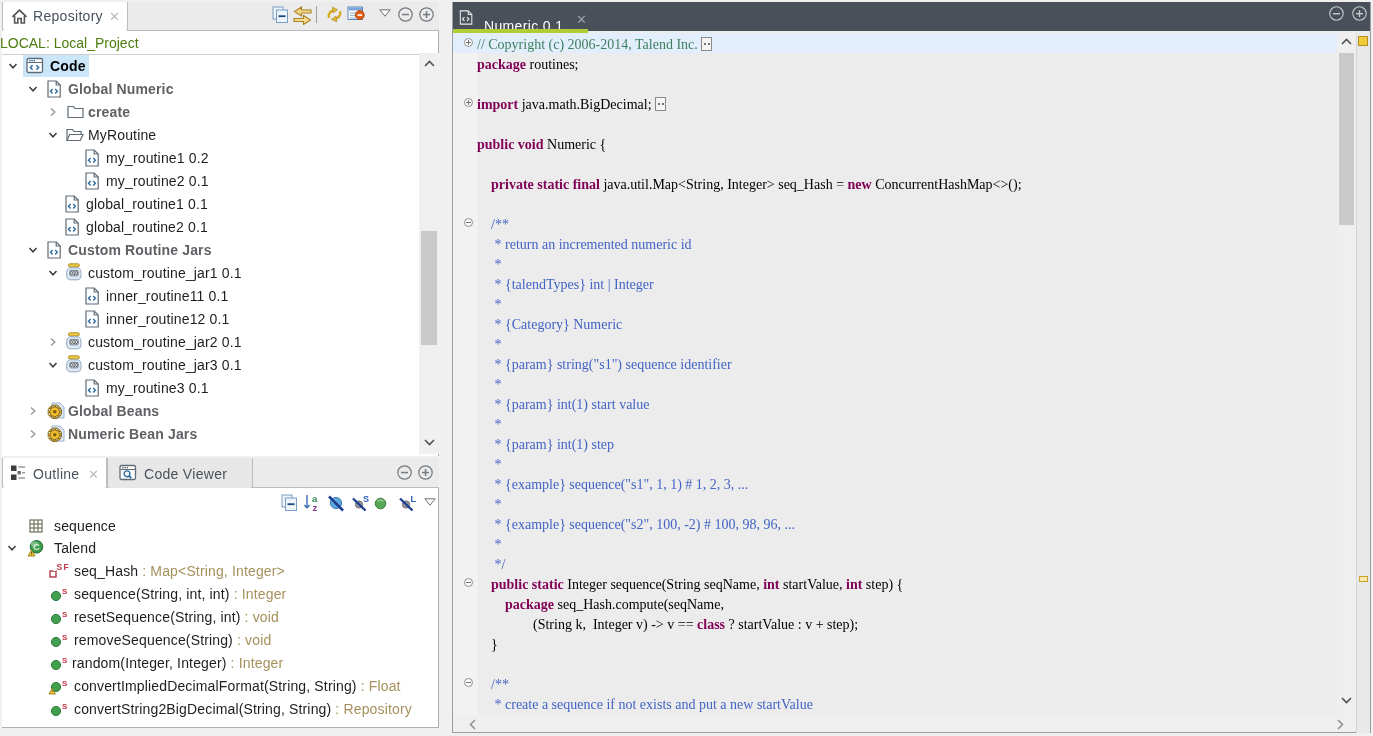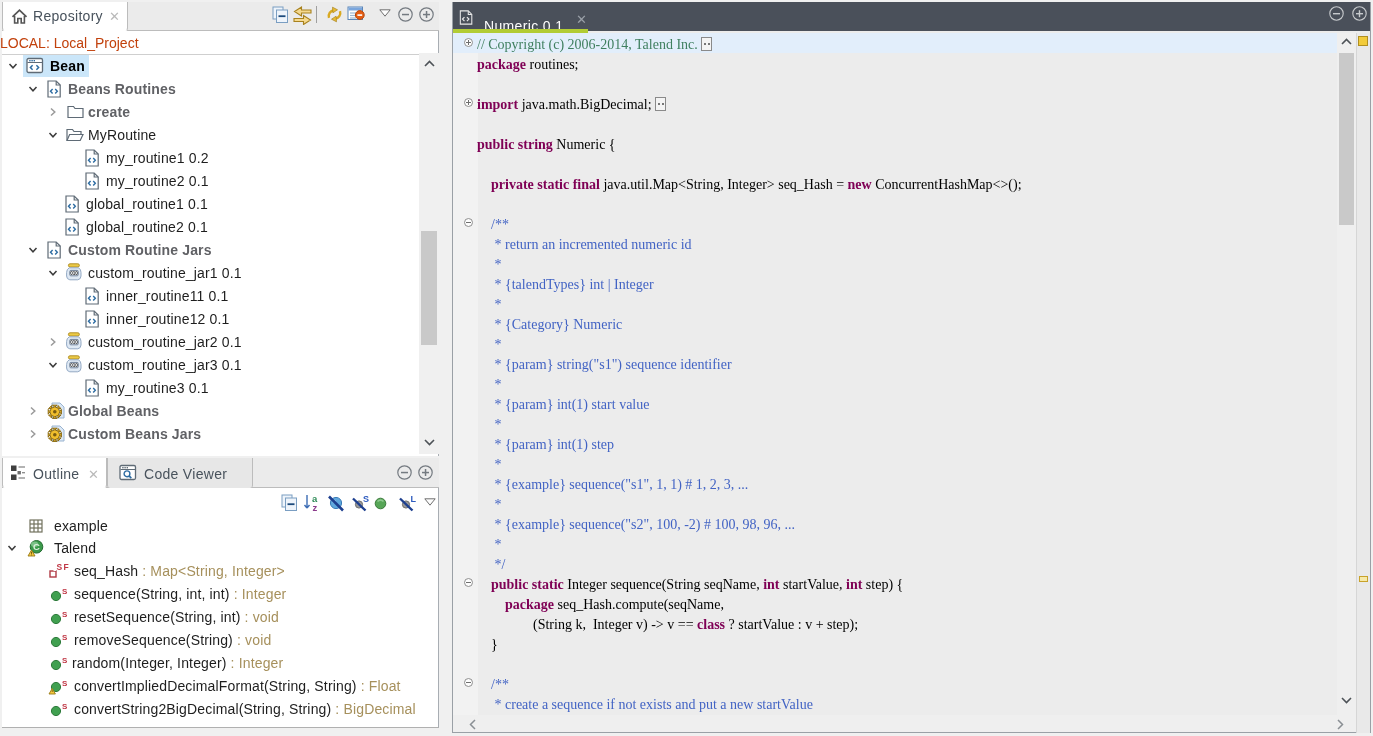--- a/index.html
+++ b/index.html
@@ -79,21 +79,21 @@
 
   <div class="abs" style="left:0;top:31px;width:25px;height:682px;background:#f2f2f2;"></div>
 
   <div class="abs" style="left:0;top:31px;width:884px;height:20px;background:#e2eefb;"></div>
 
   <div id="code"><span class="cm">// Copyright (c) 2006-2014, Talend Inc.</span><span class="fbox"></span>
 <span class="kw">package</span> routines;
 
 <span class="kw">import</span> java.math.BigDecimal;<span class="fbox"></span>
 
-<span class="kw">public</span> <span class="kw">string</span> Numeric {
+<span class="kw">public</span> <span class="kw">void</span> Numeric {
 
     <span class="kw">private</span> <span class="kw">static</span> <span class="kw">final</span> java.util.Map&lt;String, Integer&gt; seq_Hash = <span class="kw">new</span> ConcurrentHashMap&lt;&gt;();
 
     <span class="jd">/**</span>
 <span class="jd">     * return an incremented numeric id</span>
 <span class="jd">     *</span>
 <span class="jd">     * {talendTypes} int | Integer</span>
 <span class="jd">     *</span>
 <span class="jd">     * {Category} Numeric</span>
 <span class="jd">     *</span>
@@ -205,47 +205,47 @@
         <circle cx="7.5" cy="7.5" r="6.7" fill="none" stroke="#747a80" stroke-width="1.2"></circle>
         <rect x="4" y="6.8" width="7" height="1.5" fill="#747a80"></rect>
       </svg>
   <svg class="abs" style="left:417px;top:5px" width="15" height="15">
         <circle cx="7.5" cy="7.5" r="6.7" fill="none" stroke="#747a80" stroke-width="1.2"></circle>
         <rect x="4" y="6.8" width="7" height="1.5" fill="#747a80"></rect>
         <rect x="6.8" y="4" width="1.5" height="7" fill="#747a80"></rect>
       </svg>
 
   <div class="abs" style="left:0;top:29px;width:436px;height:24px;background:#fff;border-bottom:1px solid #cfcfcf;"></div>
-  <span class="abs" style="left:-2px;top:33px;font-size:14px;color:#c2410c;">LOCAL: Local_Project</span>
+  <span class="abs" style="left:-2px;top:33px;font-size:14px;color:#4d7c0f;">LOCAL: Local_Project</span>
 
   <div class="trow" style="top:53px">
         <div class="abs" style="left:21px;top:0px;width:66px;height:22px;background:#cbe6f9;"></div>
         <svg class="chev" style="left:6px" width="10" height="10">
           <path d="M1.5 3 L5 6.8 L8.5 3" fill="none" stroke="#3c3c3c" stroke-width="1.5"></path>
         </svg>
         <svg class="abs" style="left:24px;top:2px" width="18" height="18">
           <rect x="1" y="1.5" width="15.5" height="14" rx="1.5" fill="#fff" stroke="#5f6b76" stroke-width="1.3"></rect>
           <line x1="1.5" y1="5.5" x2="16" y2="5.5" stroke="#5f6b76" stroke-width="1"></line>
           <rect x="3.2" y="3" width="1.4" height="1.4" fill="#2d6ca2"></rect>
           <rect x="5.4" y="3" width="1.4" height="1.4" fill="#2d6ca2"></rect>
           <rect x="7.6" y="3" width="1.4" height="1.4" fill="#2d6ca2"></rect>
           <path d="M6.6 8.3 L4.4 10.5 L6.6 12.7 M10.4 8.3 L12.6 10.5 L10.4 12.7" fill="none" stroke="#2d6ca2" stroke-width="1.5"></path>
         </svg>
-        <span class="lbl" style="left:48px"><b style="color:#000">Bean</b></span>
+        <span class="lbl" style="left:48px"><b style="color:#000">Code</b></span>
       </div>
   <div class="trow" style="top:76px">
         <svg class="chev" style="left:26px" width="10" height="10">
           <path d="M1.5 3 L5 6.8 L8.5 3" fill="none" stroke="#3c3c3c" stroke-width="1.5"></path>
         </svg>
         <svg class="abs" style="left:45px;top:2px" width="15" height="18">
           <path d="M1 1 h8.2 l4 4 v12 h-12.2 z" fill="#fff" stroke="#5f6b76" stroke-width="1.2"></path>
           <path d="M9.2 1 v4 h4" fill="none" stroke="#5f6b76" stroke-width="1.2"></path>
           <path d="M5.6 9 L3.5 11.2 L5.6 13.4 M8.2 9 L10.3 11.2 L8.2 13.4" fill="none" stroke="#2d6ca2" stroke-width="1.4"></path>
         </svg>
-        <span class="lbl cat" style="left:66px">Beans Routines</span>
+        <span class="lbl cat" style="left:66px">Global Numeric</span>
       </div>
   <div class="trow" style="top:99px">
         <svg class="chev" style="left:46px" width="10" height="10">
           <path d="M3 1.5 L6.8 5 L3 8.5" fill="none" stroke="#9a9a9a" stroke-width="1.5"></path>
         </svg>
         <svg class="abs" style="left:65px;top:4px" width="17" height="14">
           <path d="M1 1.5 h5.5 l1.5 2 h8 v9 h-15 z" fill="#fff" stroke="#5f6b76" stroke-width="1.2"></path>
         </svg>
         <span class="lbl cat" style="left:86px">create</span>
       </div>
@@ -375,21 +375,21 @@
       </div>
   <div class="trow" style="top:421px">
         <svg class="chev" style="left:26px" width="10" height="10">
           <path d="M3 1.5 L6.8 5 L3 8.5" fill="none" stroke="#9a9a9a" stroke-width="1.5"></path>
         </svg>
         <svg class="abs" style="left:45px;top:2px" width="18" height="18">
           <path d="M5 1 h8 l4 4 v11 h-12 z" fill="#dce8f5" stroke="#9ab4d0" stroke-width="1"></path>
           <polygon points="5.5,3.2 10.1,3.2 8.0,4.9 11.1,6.2 10.9,3.5 14.1,6.7 11.4,6.5 12.7,9.6 14.4,7.5 14.4,12.1 12.7,10.0 11.4,13.1 14.1,12.9 10.9,16.1 11.1,13.4 8.0,14.7 10.1,16.4 5.5,16.4 7.6,14.7 4.5,13.4 4.7,16.1 1.5,12.9 4.2,13.1 2.9,10.0 1.2,12.1 1.2,7.5 2.9,9.6 4.2,6.5 1.5,6.7 4.7,3.5 4.5,6.2 7.6,4.9" fill="#f0be2c" stroke="#8a6a14" stroke-width="1"></polygon>
           <circle cx="7.8" cy="9.8" r="1.8" fill="#7a5c10"></circle>
         </svg>
-        <span class="lbl cat" style="left:66px">Custom Beans Jars</span>
+        <span class="lbl cat" style="left:66px">Numeric Bean Jars</span>
       </div>
 
   <div class="sbtrack" style="left:417px;top:51px;width:20px;height:401px;background:#f0f0f0;"></div>
   <div class="sbthumb" style="left:419px;top:229px;width:16px;height:114px;"></div>
   <svg class="sbarrow" style="left:422px;top:58px" width="11" height="8">
         <path d="M1 6 L5.5 1.5 L10 6" fill="none" stroke="#4d5257" stroke-width="1.6"></path>
       </svg>
   <svg class="sbarrow" style="left:422px;top:436px" width="11" height="8">
         <path d="M1 2 L5.5 6.5 L10 2" fill="none" stroke="#4d5257" stroke-width="1.6"></path>
       </svg>
@@ -470,21 +470,21 @@
   <div class="trow" style="top:57px">
         <svg class="abs" style="left:27px;top:4px" width="14" height="14">
           <g stroke="#72725e" stroke-width="1.2" fill="none">
             <rect x="1" y="1" width="12" height="12"></rect>
             <line x1="5" y1="1" x2="5" y2="13"></line>
             <line x1="9" y1="1" x2="9" y2="13"></line>
             <line x1="1" y1="5" x2="13" y2="5"></line>
             <line x1="1" y1="9" x2="13" y2="9"></line>
           </g>
         </svg>
-        <span class="lbl" style="left:52px">example</span>
+        <span class="lbl" style="left:52px">sequence</span>
       </div>
   <div class="trow" style="top:79px">
         <svg class="chev" style="left:5px" width="10" height="10">
           <path d="M1.5 3 L5 6.8 L8.5 3" fill="none" stroke="#3c3c3c" stroke-width="1.5"></path>
         </svg>
         <svg class="abs" style="left:25px;top:2px" width="17" height="18">
           <circle cx="9.5" cy="7.8" r="6.3" fill="#3b9a4b" stroke="#246b31" stroke-width="1"></circle>
           <ellipse cx="7.6" cy="5.2" rx="3.6" ry="2.7" fill="#8fcf9a" opacity="0.75"></ellipse>
           <text x="9.5" y="11.3" font-size="9.5" font-weight="bold" fill="#dff0df" text-anchor="middle" font-family="Liberation Sans">C</text>
           <path d="M1 17 L4.5 11 L8 17 z" fill="#f5c73d" stroke="#997a16" stroke-width="0.9"></path>
@@ -537,17 +537,17 @@
           <path d="M1 16 L4.2 10.5 L7.4 16 z" fill="#f5c73d" stroke="#997a16" stroke-width="0.9"></path>
           <rect x="3.8" y="12.2" width="0.8" height="1.8" fill="#6b5510"></rect>
         </svg>
         <span class="lbl" style="left:72px">convertImpliedDecimalFormat(String, String)<span class="olv"> : Float</span></span>
       </div>
   <div class="trow" style="top:240px">
         <svg class="abs" style="left:48px;top:3px" width="20" height="17">
           <circle cx="6" cy="10" r="4.6" fill="#40a050" stroke="#2e7a3b"></circle>
           <text x="12" y="8" font-size="8" font-weight="bold" fill="#c03745" font-family="Liberation Sans">S</text>
         </svg>
-        <span class="lbl" style="left:72px">convertString2BigDecimal(String, String)<span class="olv"> : BigDecimal</span></span>
+        <span class="lbl" style="left:72px">convertString2BigDecimal(String, String)<span class="olv"> : Repository</span></span>
       </div>
 </div>
 
 </div>
 
 </body></html>

